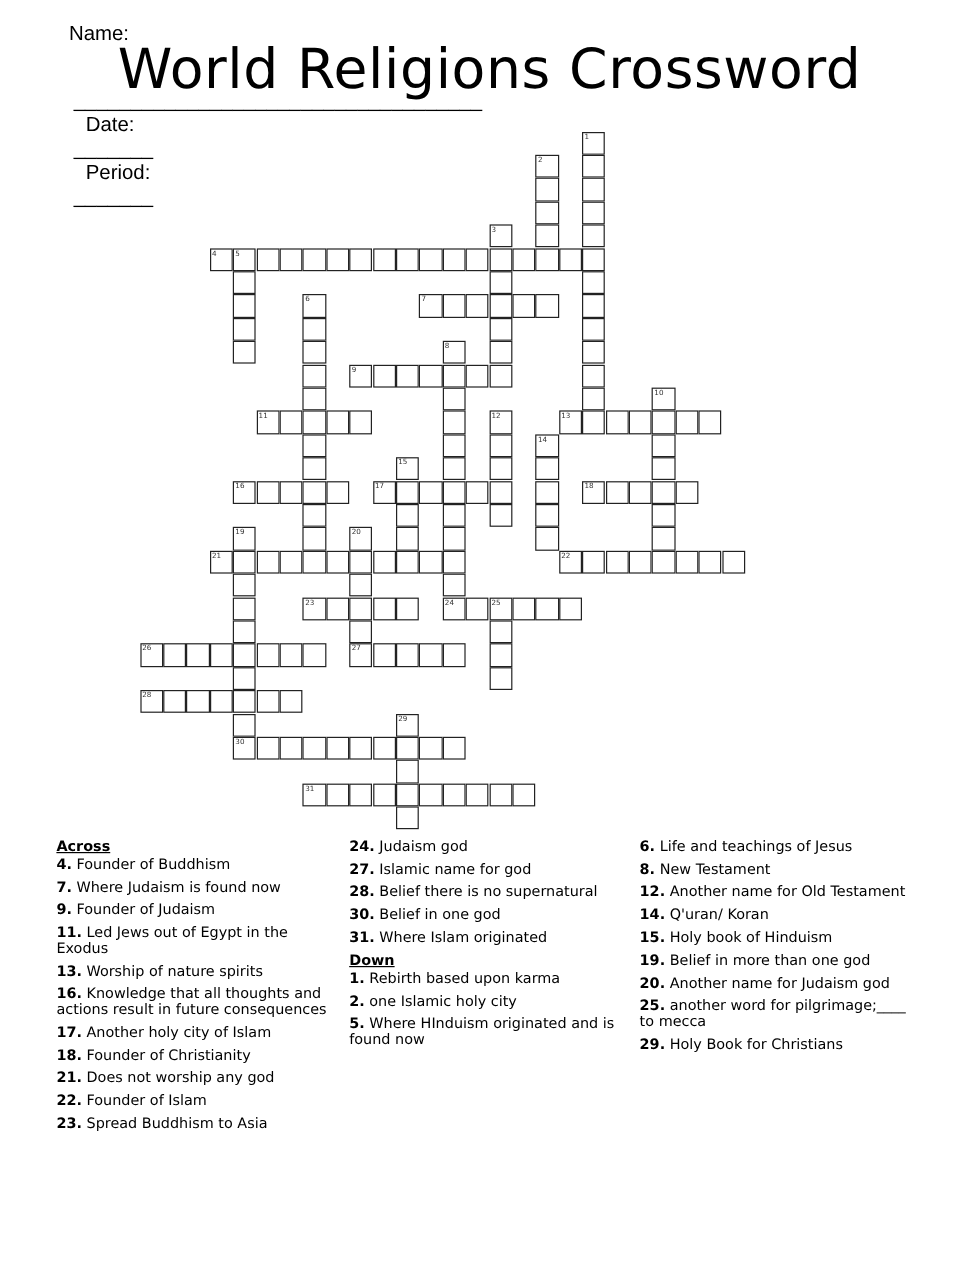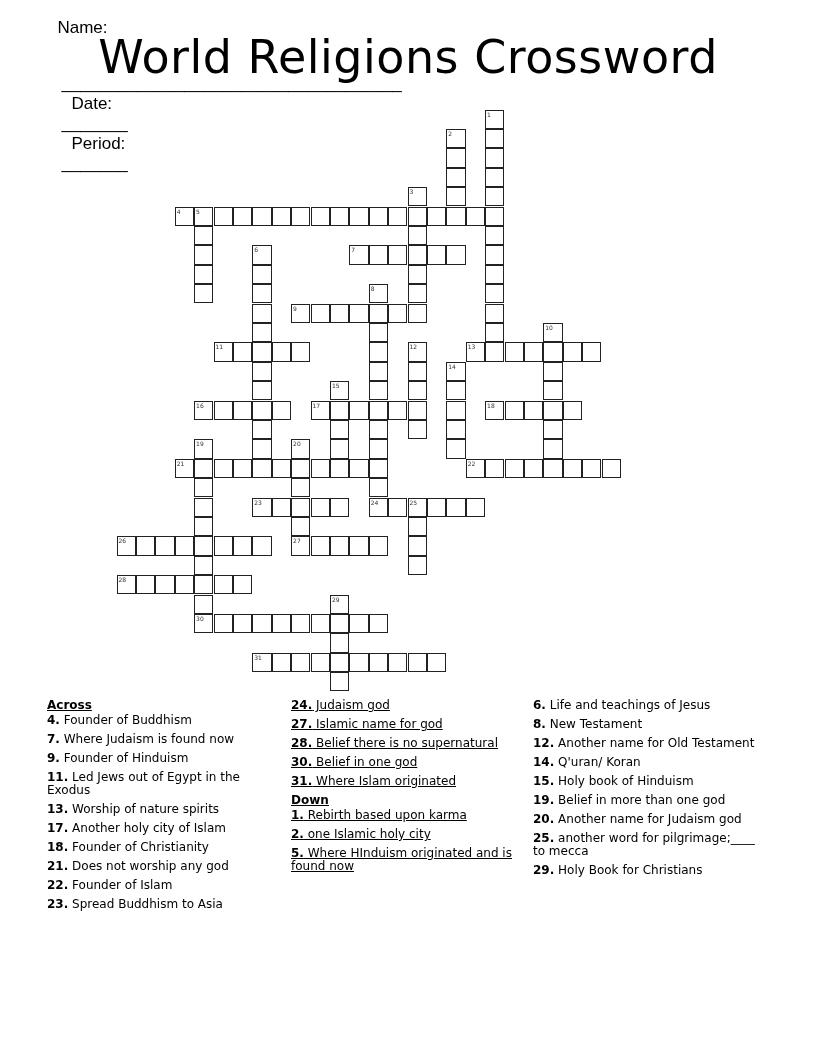--- a/index.html
+++ b/index.html
@@ -7,21 +7,21 @@
   .hdr { position: absolute; top: -2px; left: 48px; font-family: "Liberation Sans", sans-serif; font-size: 17px; white-space: pre; }
   .hdr span { display: inline-block; }
   .title { position: absolute; top: 30px; left: 0; width: 816px; text-align: center;
            font-family: "DejaVu Sans", sans-serif; font-size: 46px; letter-spacing: 0.5px; }
   #grid { position: absolute; left: 0; top: 0; width: 816px; height: 700px; }
   .cell { position: absolute; width: 19.4px; height: 19.4px; box-sizing: border-box;
           border: 1px solid #222; background: #fff; margin-left: -0.5px; margin-top: -0.5px; }
   .num { position: absolute; top: 0px; left: 1px; font-family: "DejaVu Sans", sans-serif; font-size: 6px; line-height: 7px; color: #333; }
   .clues { position: absolute; top: 699px; font-family: "DejaVu Sans", sans-serif; font-size: 12px; line-height: 13px; }
   .col1 { left: 47px; width: 235px; }
-  .col2 { left: 291px; width: 235px; text-decoration: underline; }
+  .col2 { left: 291px; width: 235px; }
   .col3 { left: 533px; width: 235px; }
   .clue { margin-bottom: 6px; }
   .clue b { font-weight: bold; }
   .sec { font-weight: bold; text-decoration: underline; margin-bottom: 2px; }
 </style>
 </head>
 <body>
 
 <div class="hdr">
   <span>Name:</span>
@@ -297,23 +297,24 @@
     <div class="cell" style="left: 388.6px; top: 653.2px;"></div>
     <div class="cell" style="left: 408px; top: 653.2px;"></div>
     <div class="cell" style="left: 427.4px; top: 653.2px;"></div>
   </div>
 
 <div class="clues col1">
   <div class="sec">Across</div>
   <div id="col1-list">
       <div class="clue"><b>4.</b><span> Founder of Buddhism</span></div>
       <div class="clue"><b>7.</b><span> Where Judaism is found now</span></div>
-      <div class="clue"><b>9.</b><span> Founder of Hinduism</span></div>
+      <div class="clue"><b>9.</b><span> Founder of Judaism</span></div>
       <div class="clue"><b>11.</b><span> Led Jews out of Egypt in the Exodus</span></div>
       <div class="clue"><b>13.</b><span> Worship of nature spirits</span></div>
+      <div class="clue"><b>16.</b><span> Knowledge that all thoughts and actions result in future consequences</span></div>
       <div class="clue"><b>17.</b><span> Another holy city of Islam</span></div>
       <div class="clue"><b>18.</b><span> Founder of Christianity</span></div>
       <div class="clue"><b>21.</b><span> Does not worship any god</span></div>
       <div class="clue"><b>22.</b><span> Founder of Islam</span></div>
       <div class="clue"><b>23.</b><span> Spread Buddhism to Asia</span></div>
     </div>
 </div>
 <div class="clues col2" style="top:699px;">
   <div id="col2-list-a">
       <div class="clue"><b>24.</b><span> Judaism god</span></div>

